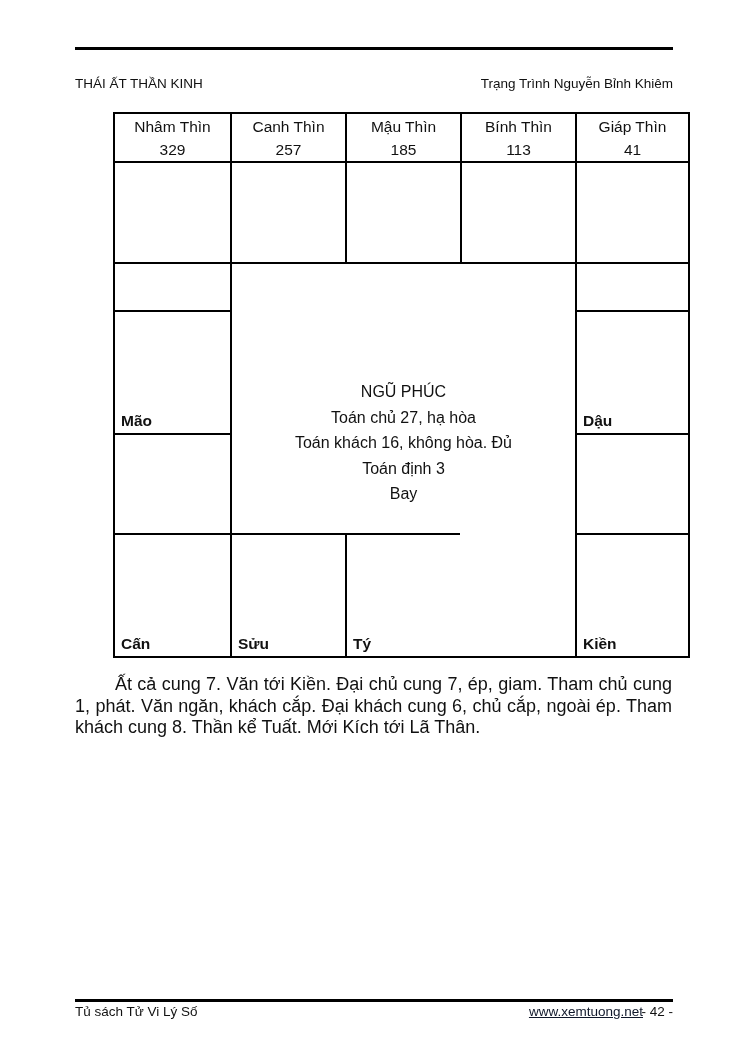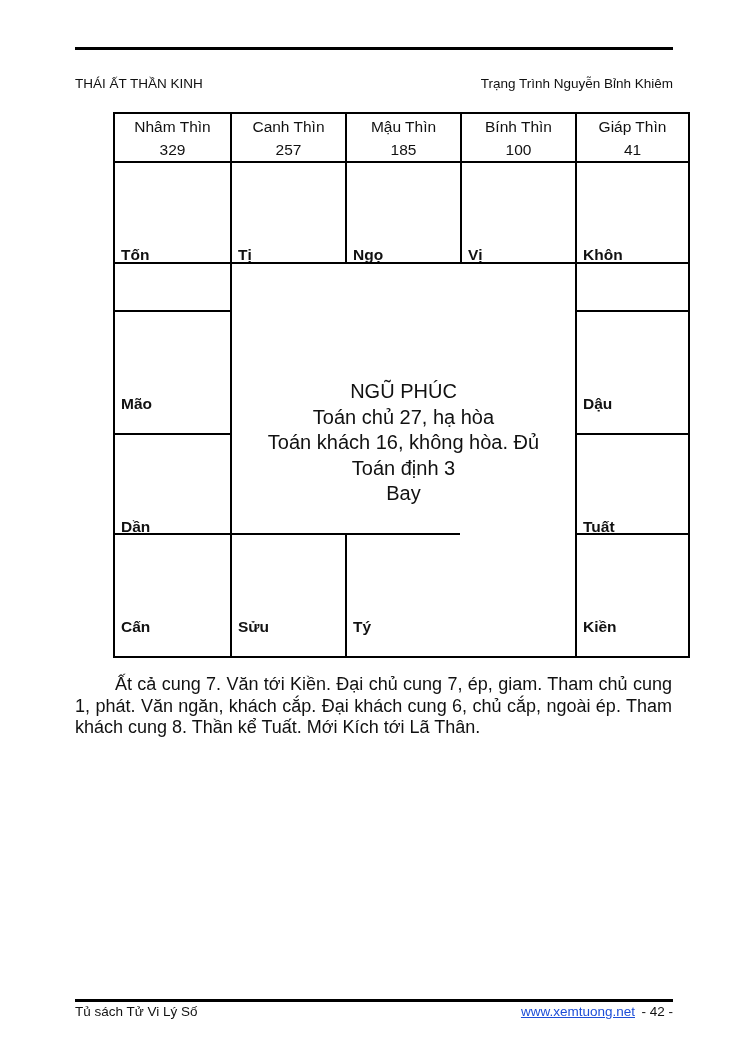--- a/index.html
+++ b/index.html
@@ -17,41 +17,41 @@
   .rule-top{position:absolute;top:47px;left:75px;width:598px;height:3px;background:#000;}
   
   .t-grid{
     position:absolute;left:113px;top:112px;width:577px;height:546px;
     box-sizing:border-box;border:2px solid #000;
     display:grid;
     grid-template-columns:115px 115px 115px 115px 113px;
     grid-template-rows:47px 101px 48px 123px 100px 123px;
     font-size:15.5px;
   }
-  .c{box-sizing:border-box;padding:1px 6px;line-height:25px;overflow:hidden;white-space:pre-wrap;}
+  .c{box-sizing:border-box;padding:18px 6px;line-height:25px;overflow:hidden;white-space:pre-wrap;}
   .bt{border-top:2px solid #000;}
   .bl{border-left:2px solid #000;}
   .ct{font-weight:bold;margin-top:28px;}
   .hc{text-align:center;line-height:23px;padding-top:1px;white-space:normal;}
   .center-cell{
     grid-column:2/5;grid-row:3/6;
-    text-align:center;padding-top:64px;line-height:25.5px;font-size:20px;
+    text-align:center;padding-top:64px;line-height:25.5px;font-size:16px;
   }
   
   .body-text{
     position:absolute;left:75px;top:674px;width:597px;
     font-size:18px;line-height:21.5px;text-align:justify;
   }
   .body-text p{margin:0 0 3px 0;text-indent:40px;}
   
   .rule-bottom{position:absolute;top:999px;left:75px;width:598px;height:3px;background:#000;}
   .pfoot{position:absolute;top:1004px;left:75px;width:598px;font-size:13.5px;}
   .pfoot .fl{position:absolute;left:0;top:0;}
   .pfoot .fc{position:absolute;left:0;width:100%;text-align:right;top:0;}
-  .pfoot .fr{position:absolute;right:38px;top:0;text-decoration:underline;color:#1d4ed8;}
+  .pfoot .fr{position:absolute;right:30px;top:0;text-decoration:underline;color:#0f172a;}
 </style>
 </head>
 <body>
 
 <div class="page">
 
   <div class="phead">
     <span>THÁI ẤT THẦN KINH</span>
     <span>Trạng Trình Nguyễn Bỉnh Khiêm</span>
   </div>
@@ -66,21 +66,21 @@
     <div class="c hc bl" style="grid-row:1;grid-column:2">
       <div>Canh Thìn</div>
       <div>257</div>
     </div>
     <div class="c hc bl" style="grid-row:1;grid-column:3">
       <div>Mậu Thìn</div>
       <div>185</div>
     </div>
     <div class="c hc bl" style="grid-row:1;grid-column:4">
       <div>Bính Thìn</div>
-      <div>100</div>
+      <div>113</div>
     </div>
     <div class="c hc bl" style="grid-row:1;grid-column:5">
       <div>Giáp Thìn</div>
       <div>41</div>
     </div>
 
     <div class="c bt" style="grid-row:2;grid-column:1">
       <div class="ct">Tốn</div>
       
     </div>

